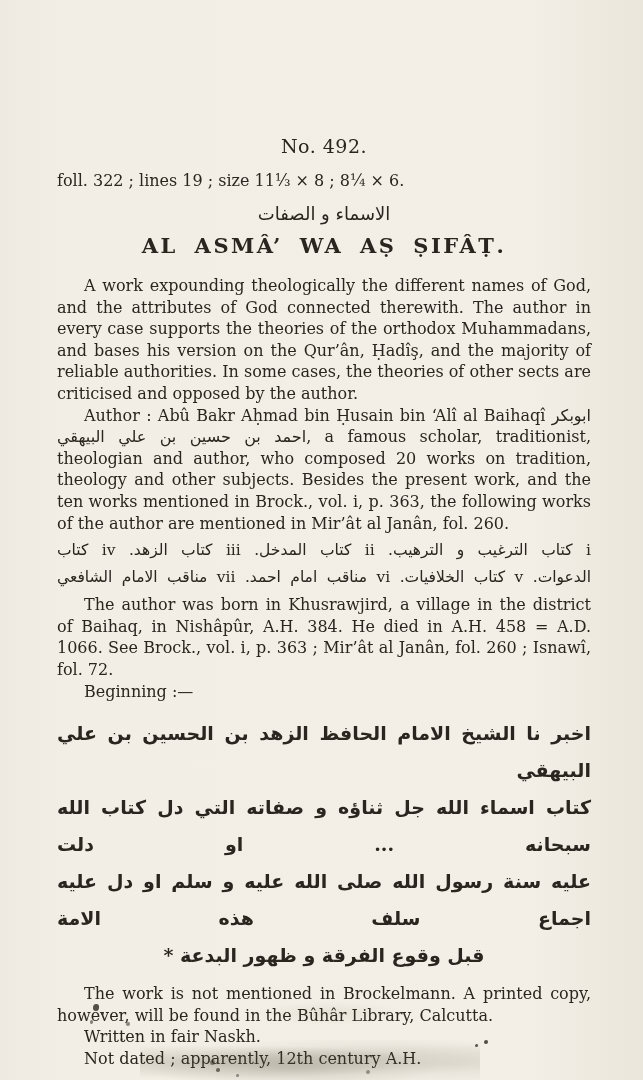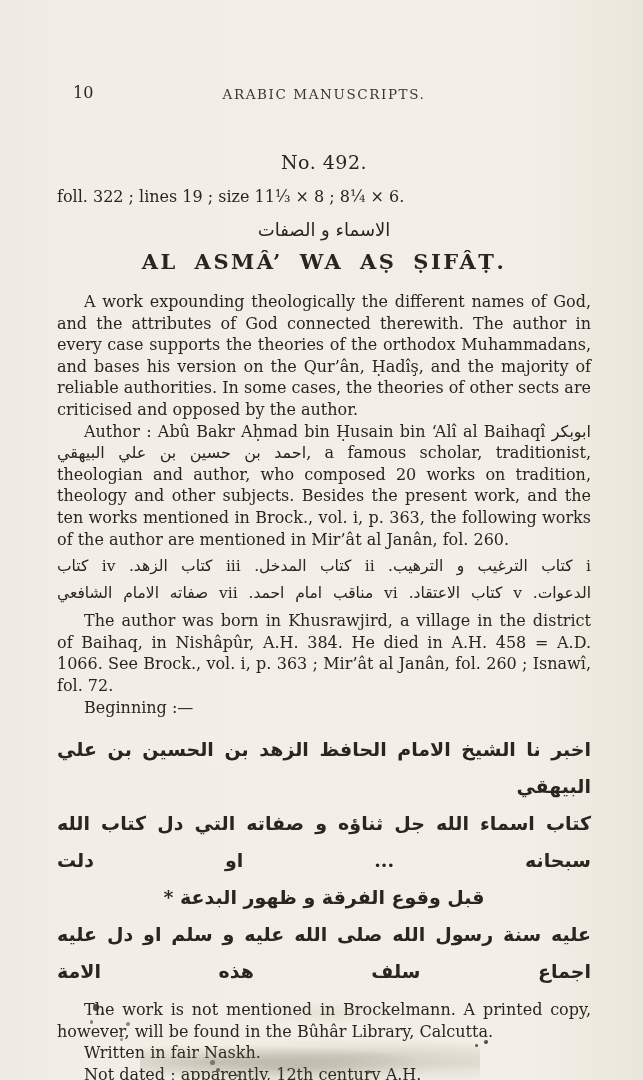--- a/index.html
+++ b/index.html
@@ -34,53 +34,49 @@
   .beginning .beg-line.center{text-align:center;text-align-last:center;}
   
   .speck{position:absolute;background:#35322a;border-radius:60% 45% 55% 50%;}
   .smudge{position:absolute;pointer-events:none;}
 </style>
 </head>
 <body>
 
 <div class="page">
 
-  <div class="running-head">
-    <span class="pagenum">10</span>
-    <span>ARABIC MANUSCRIPTS.</span>
-  </div>
 
   <div class="entry-no">No. 492.</div>
 
   <div class="collation">foll. 322 ; lines 19 ; size 11⅓ × 8 ; 8¼ × 6.</div>
 
   <div class="ar-title" dir="rtl">الاسماء و الصفات</div>
 
   <div class="latin-title">AL ASMÂ’ WA AṢ ṢIFÂṬ.</div>
 
   <div class="body-text">
 
     <p class="para">A work expounding theologically the different names of God, and the attributes of God connected therewith. The author in every case supports the theories of the orthodox Muhammadans, and bases his version on the Qur’ân, Ḥadîş, and the majority of reliable authorities. In some cases, the theories of other sects are criticised and opposed by the author.</p>
 
     <p class="para">Author : Abû Bakr Aḥmad bin Ḥusain bin ‘Alî al Baihaqî ابوبكر احمد بن حسين بن علي البيهقي, a famous scholar, traditionist, theologian and author, who composed 20 works on tradition, theology and other subjects. Besides the present work, and the ten works mentioned in Brock., vol. i, p. 363, the following works of the author are mentioned in Mir’ât al Janân, fol. 260.</p>
 
     <div class="works">
       <div class="rtl-line">i كتاب الترغيب و الترهيب. ii كتاب المدخل. iii كتاب الزهد. iv كتاب</div>
-      <div class="rtl-line">الدعوات. v كتاب الاعتقاد. vi مناقب امام احمد. vii صفاته الامام الشافعي</div>
+      <div class="rtl-line">الدعوات. v كتاب الخلافيات. vi مناقب امام احمد. vii مناقب الامام الشافعي</div>
     </div>
 
     <p class="para">The author was born in Khusrawjird, a village in the district of Baihaq, in Nishâpûr, A.H. 384. He died in A.H. 458 = A.D. 1066. See Brock., vol. i, p. 363 ; Mir’ât al Janân, fol. 260 ; Isnawî, fol. 72.</p>
 
     <p class="para">Beginning :—</p>
 
     <div class="beginning">
       <div class="beg-line">اخبر نا الشيخ الامام الحافظ الزهد بن الحسين بن علي البيهقي</div>
       <div class="beg-line">كتاب اسماء الله جل ثناؤه و صفاته التي دل كتاب الله سبحانه ... او دلت</div>
+      <div class="beg-line">عليه سنة رسول الله صلى الله عليه و سلم او دل عليه اجماع سلف هذه الامة</div>
       <div class="beg-line center">قبل وقوع الفرقة و ظهور البدعة *</div>
-      <div class="beg-line">عليه سنة رسول الله صلى الله عليه و سلم او دل عليه اجماع سلف هذه الامة</div>
     </div>
 
     <p class="para">The work is not mentioned in Brockelmann. A printed copy, however, will be found in the Bûhâr Library, Calcutta.</p>
 
     <p class="para">Written in fair Naskh.</p>
 
     <p class="para">Not dated ; apparently, 12th century A.H.</p>
 
   </div>
 

